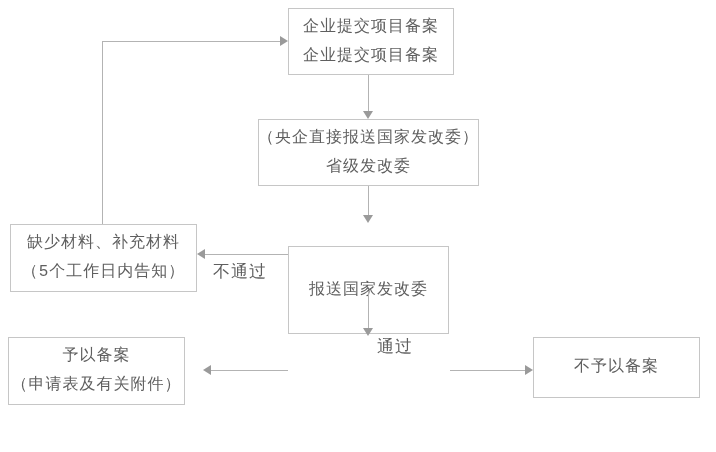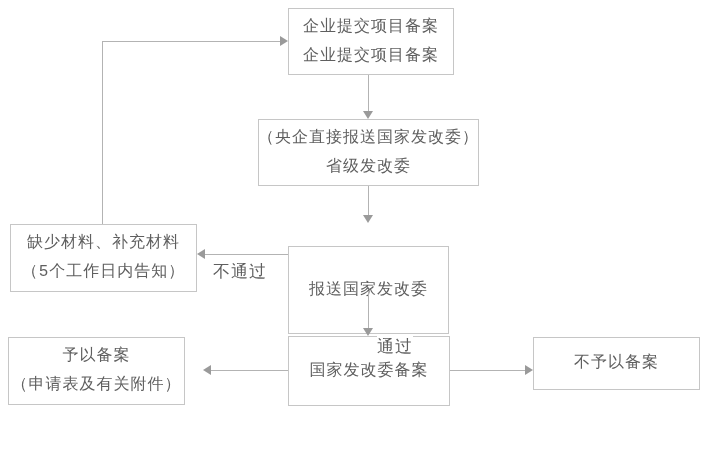--- a/index.html
+++ b/index.html
@@ -89,25 +89,22 @@
   <div class="node" style="left:10px; top:224px; width:187px; height:68px;">
     <div class="nl">缺少材料、补充材料</div>
     <div class="nl">（5个工作日内告知）</div>
   </div>
 
   <div class="node" style="left:8px; top:337px; width:177px; height:68px;">
     <div class="nl">予以备案</div>
     <div class="nl">（申请表及有关附件）</div>
   </div>
 
-  <div class="node" style="left:288px; top:336px; width:162px; height:70px;">
-    <div class="nl">国家发改委备案</div>
-  </div>
 
-  <div class="node" style="left:533px; top:337px; width:167px; height:53px;align-items:center;">
+  <div class="node" style="left:533px; top:337px; width:167px; height:61px;align-items:center;">
     <div class="nl">不予以备案</div>
   </div>
 
   <div class="line v" style="left:102px; top:41px; height:183px;"></div>
   <div class="line h" style="left:102px; top:41px; width:178px;"></div>
   <div class="ah ah-right" style="left:280px; top:36px;"></div>
 
   <div class="line v" style="left:368px; top:75px; height:37px;"></div>
   <div class="ah ah-down" style="left:363px; top:111px;"></div>
 

